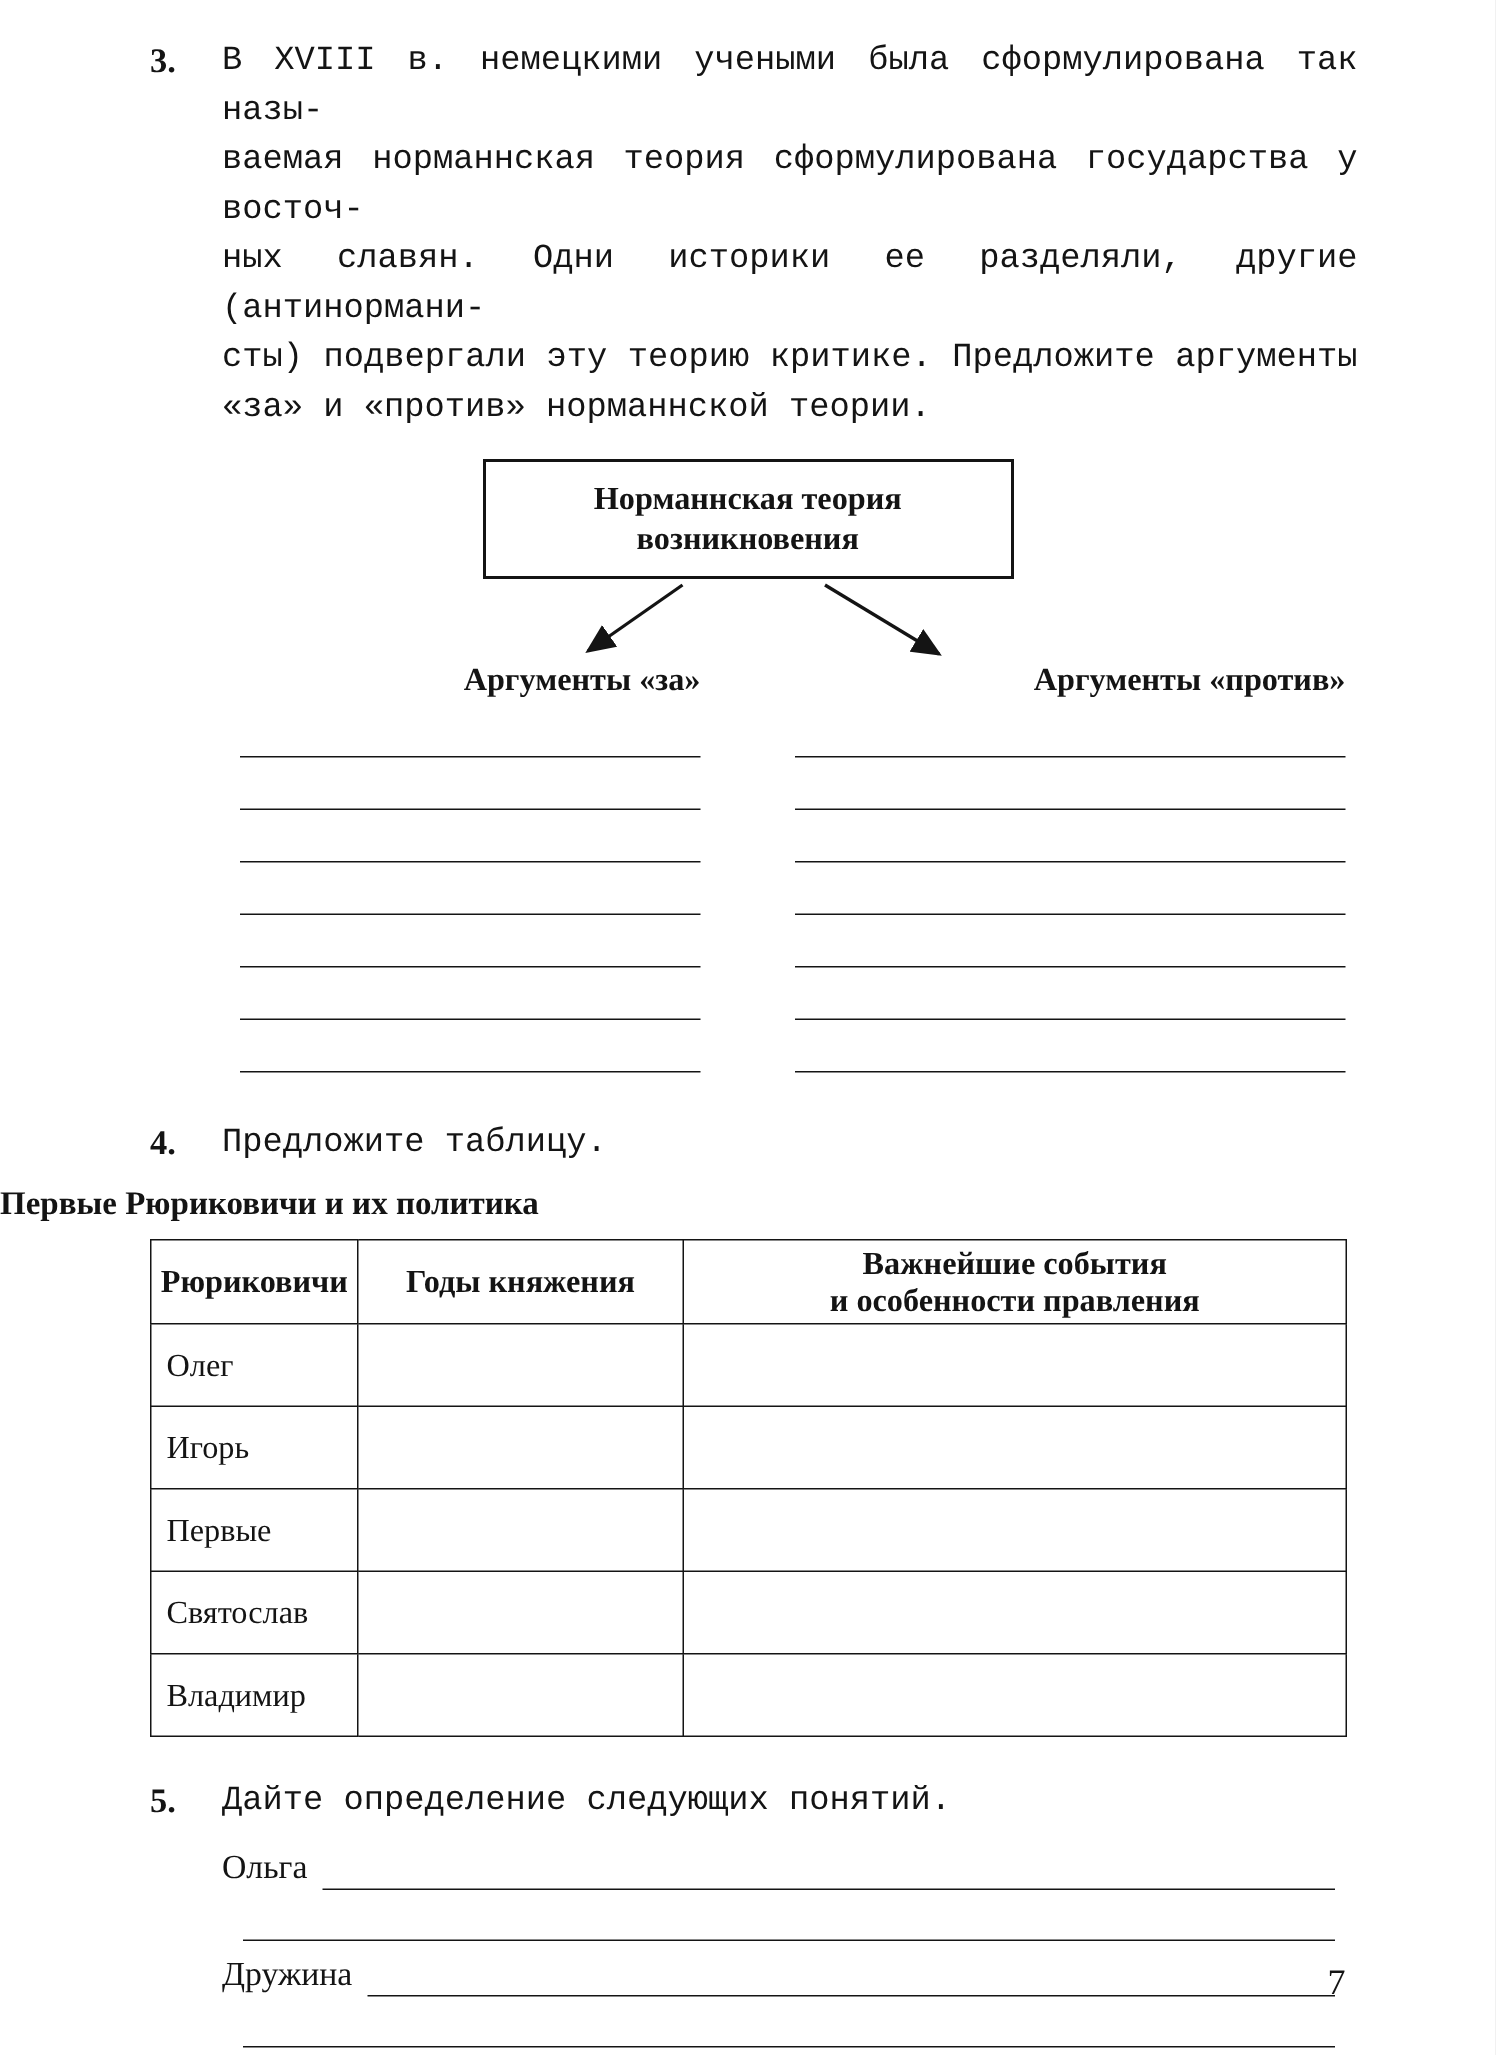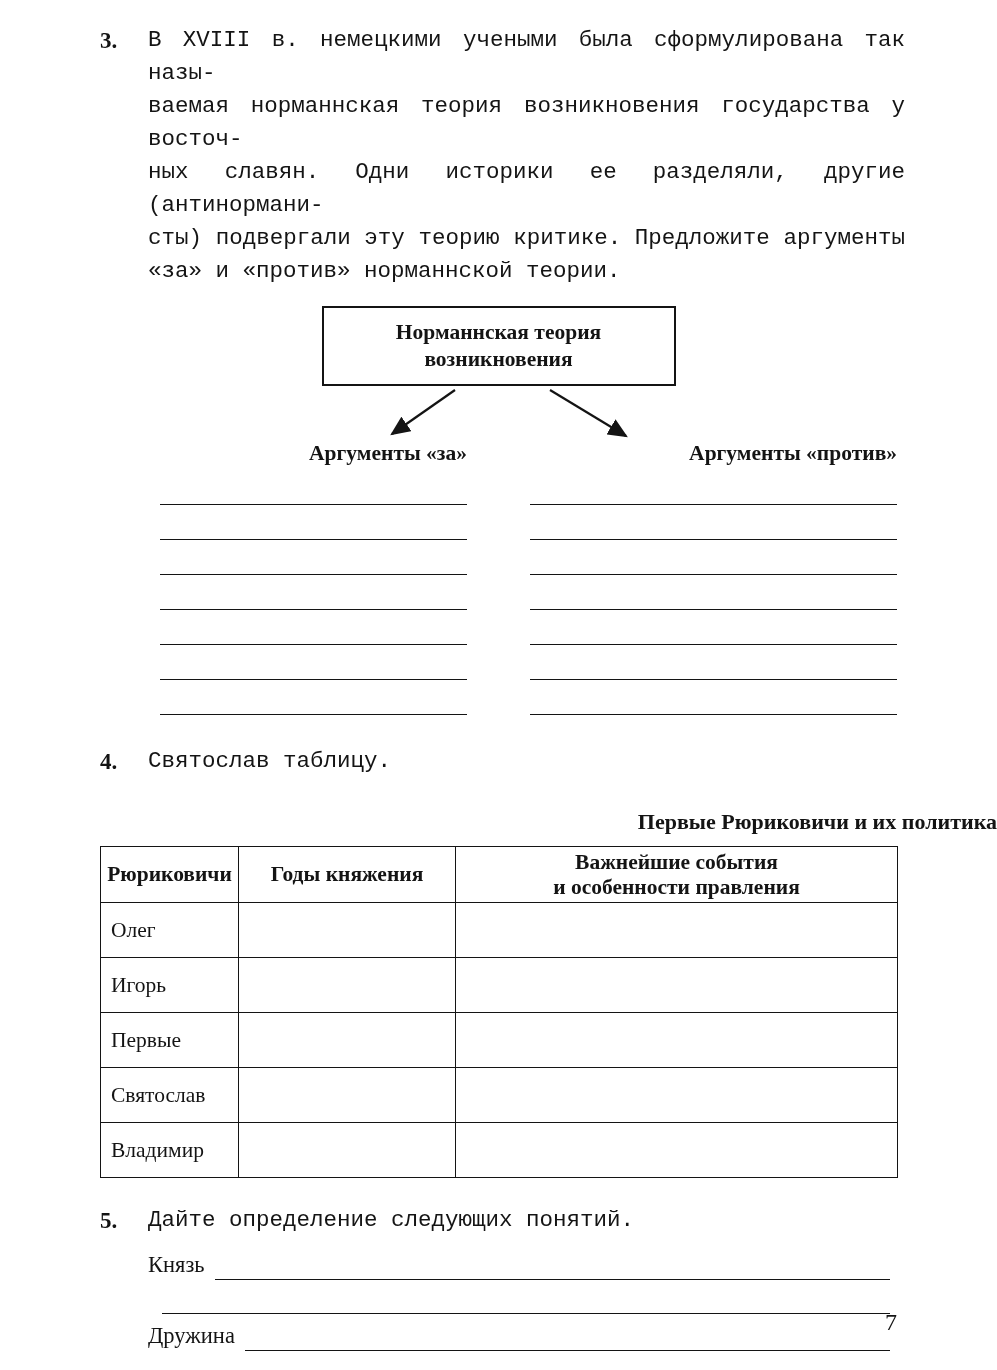--- a/index.html
+++ b/index.html
@@ -40,21 +40,21 @@
 
   .diagram-cols { display: flex; margin-left: 160px; }
   .col-for { width: 307px; flex: 0 0 307px; }
   .col-gap { width: 63px; flex: 0 0 63px; }
   .col-against { width: 367px; flex: 0 0 367px; }
   .arg-label { text-align: right; font-size: 21.5px; font-weight: bold; line-height: 26px; }
   .write-line { height: 34px; border-bottom: 1.5px solid #141414; }
   .lines-block { margin-top: 4px; }
 
   
-  .table-title { text-align: right; font-size: 22px; font-weight: bold; margin-top: 30px; line-height: 28px; }
+  .table-title { text-align: left; font-size: 22px; font-weight: bold; margin-top: 10px; line-height: 28px; }
   table.rurik {
     border-collapse: collapse;
     table-layout: fixed;
     width: 797px;
     margin: 10px 0 0 100px;
   }
   table.rurik th, table.rurik td {
     border: 1.5px solid #141414;
     box-sizing: border-box;
     font-size: 21.5px;
@@ -86,21 +86,21 @@
 </style>
 </head>
 <body>
 
 <div class="page">
 
   <div class="q-row">
     <div class="q-num">3.</div>
     <div class="q-body">
       <div class="q-line">В XVIII в. немецкими учеными была сформулирована так назы-</div>
-      <div class="q-line">ваемая норманнская теория возникновения государства у восточ-</div>
+      <div class="q-line">ваемая норманнская теория сформулирована государства у восточ-</div>
       <div class="q-line">ных славян. Одни историки ее разделяли, другие (антинормани-</div>
       <div class="q-line">сты) подвергали эту теорию критике. Предложите аргументы</div>
       <div class="q-line last">«за» и «против» норманнской теории.</div>
     </div>
   </div>
 
   <div>
     <div class="theory-box">
       <div>Норманнская теория возникновения</div>
     </div>
@@ -139,21 +139,21 @@
         <div class="write-line"></div>
         <div class="write-line"></div>
         <div class="write-line"></div>
         <div class="write-line"></div>
       </div>
     </div>
   </div>
 
   <div class="q-row mt-q4">
     <div class="q-num">4.</div>
-    <div class="q-body">Святослав таблицу.</div>
+    <div class="q-body">Предложите таблицу.</div>
   </div>
 
   <div class="table-title">Первые Рюриковичи и их политика</div>
 
   <table class="rurik">
     <colgroup>
       <col class="col1">
         <col class="col2">
         <col class="col3">
     </colgroup>
@@ -195,21 +195,21 @@
     </table>
 
   <div class="q-row mt-q5">
     <div class="q-num">5.</div>
     <div class="q-body">Дайте определение следующих понятий.</div>
   </div>
 
   <div class="terms-wrap">
     <div class="term-group">
       <div class="term-row">
-        <span class="term-label">Князь</span>
+        <span class="term-label">Ольга</span>
         <span class="term-line"></span>
       </div>
       <div class="term-line2"></div>
     </div>
     <div class="term-group">
       <div class="term-row">
         <span class="term-label">Дружина</span>
         <span class="term-line"></span>
       </div>
       <div class="term-line2"></div>

